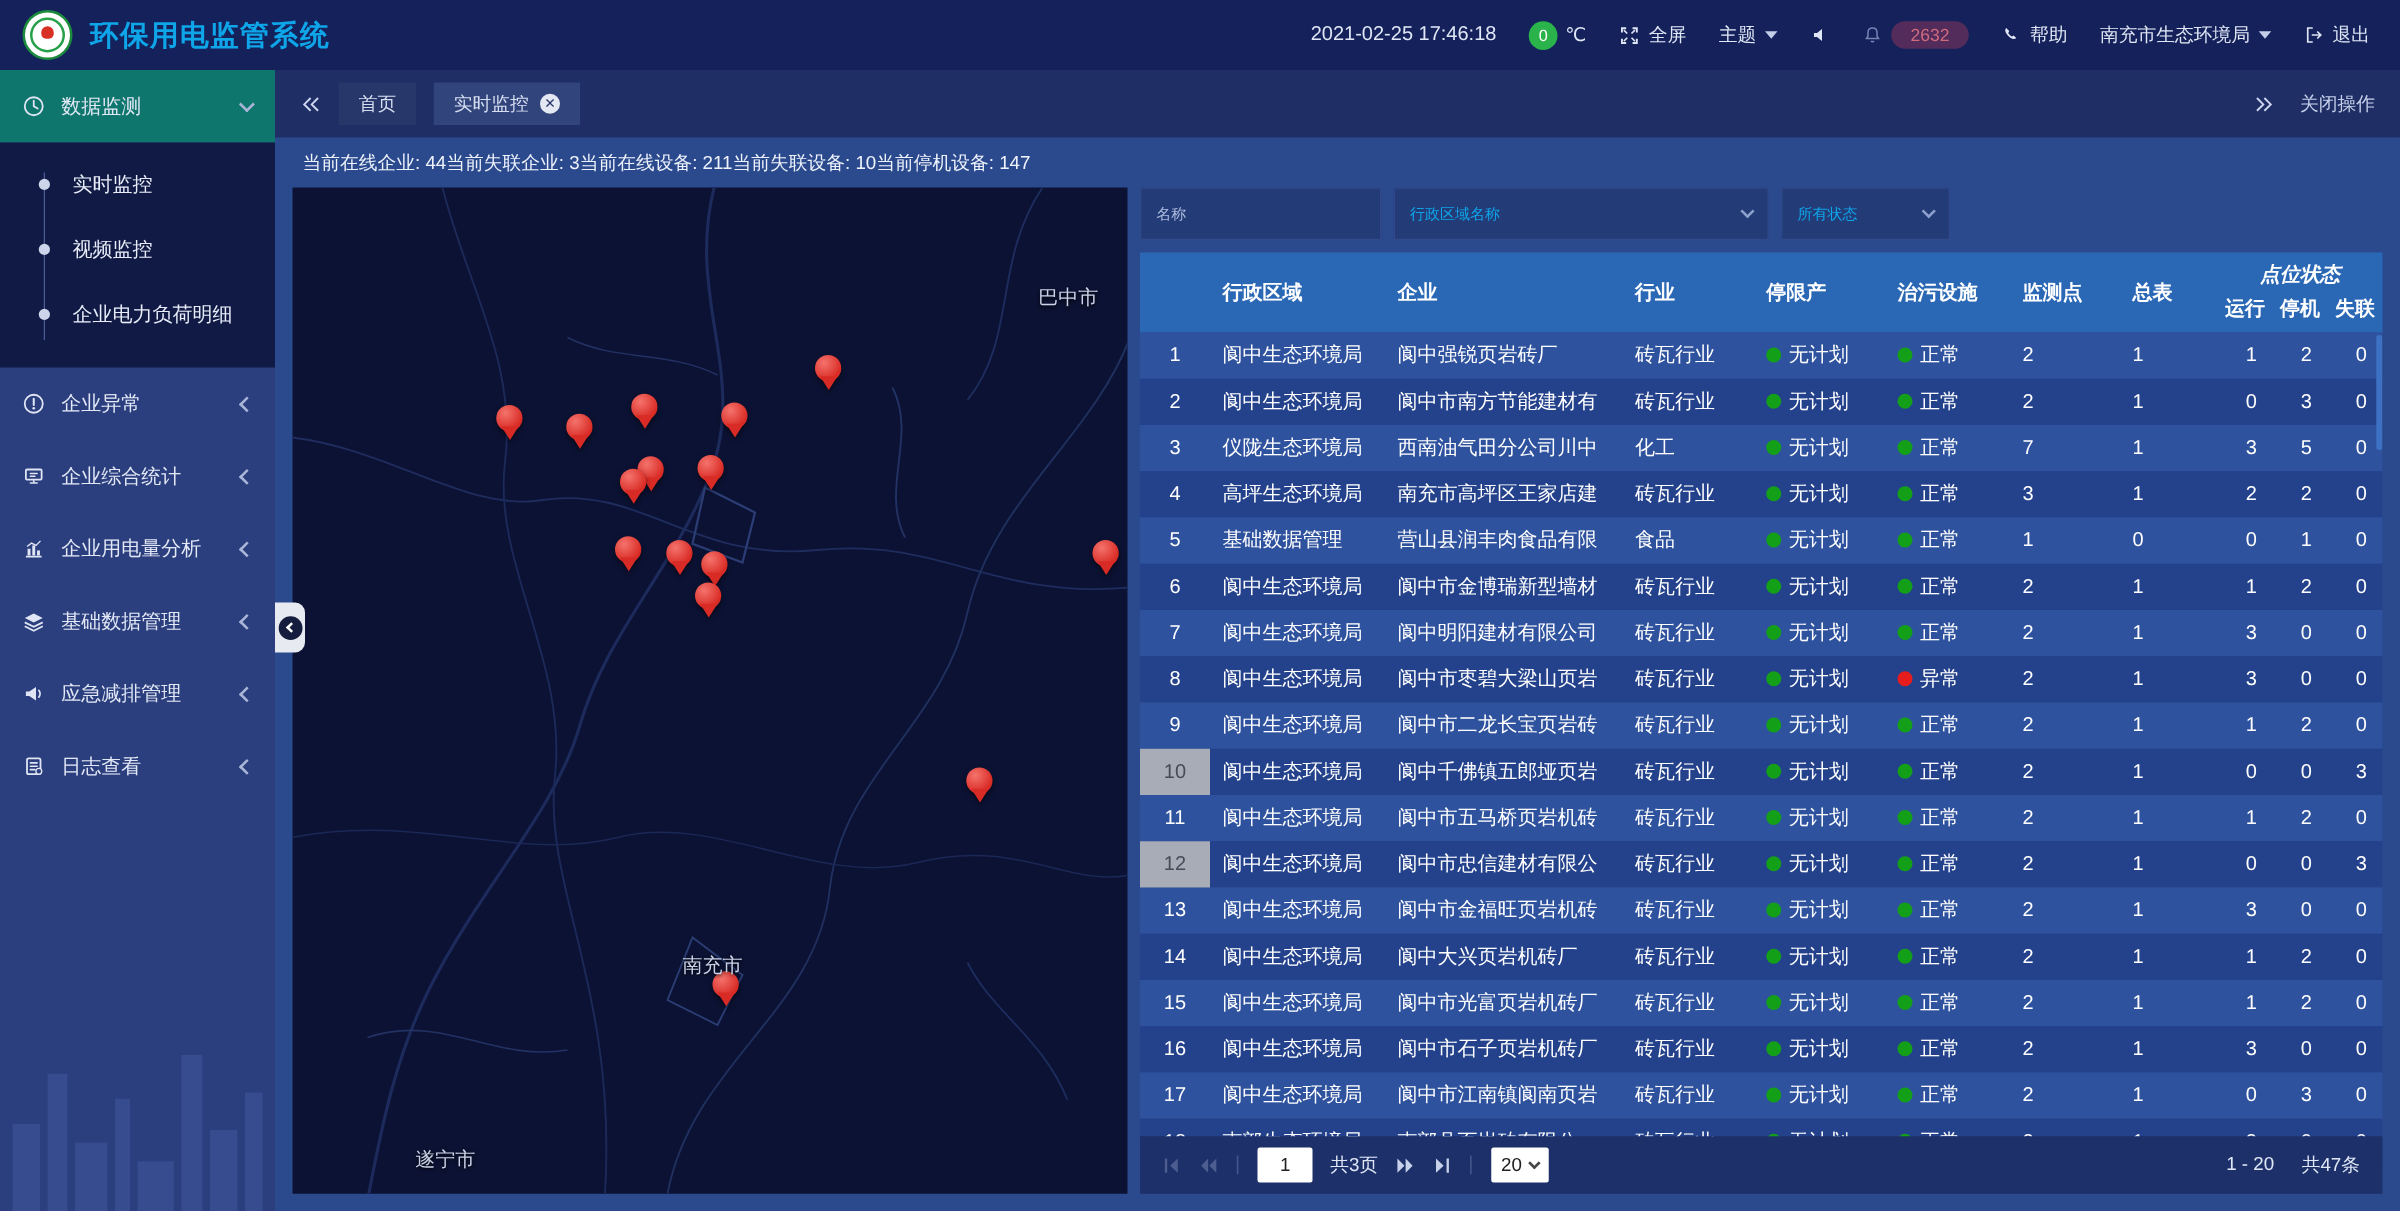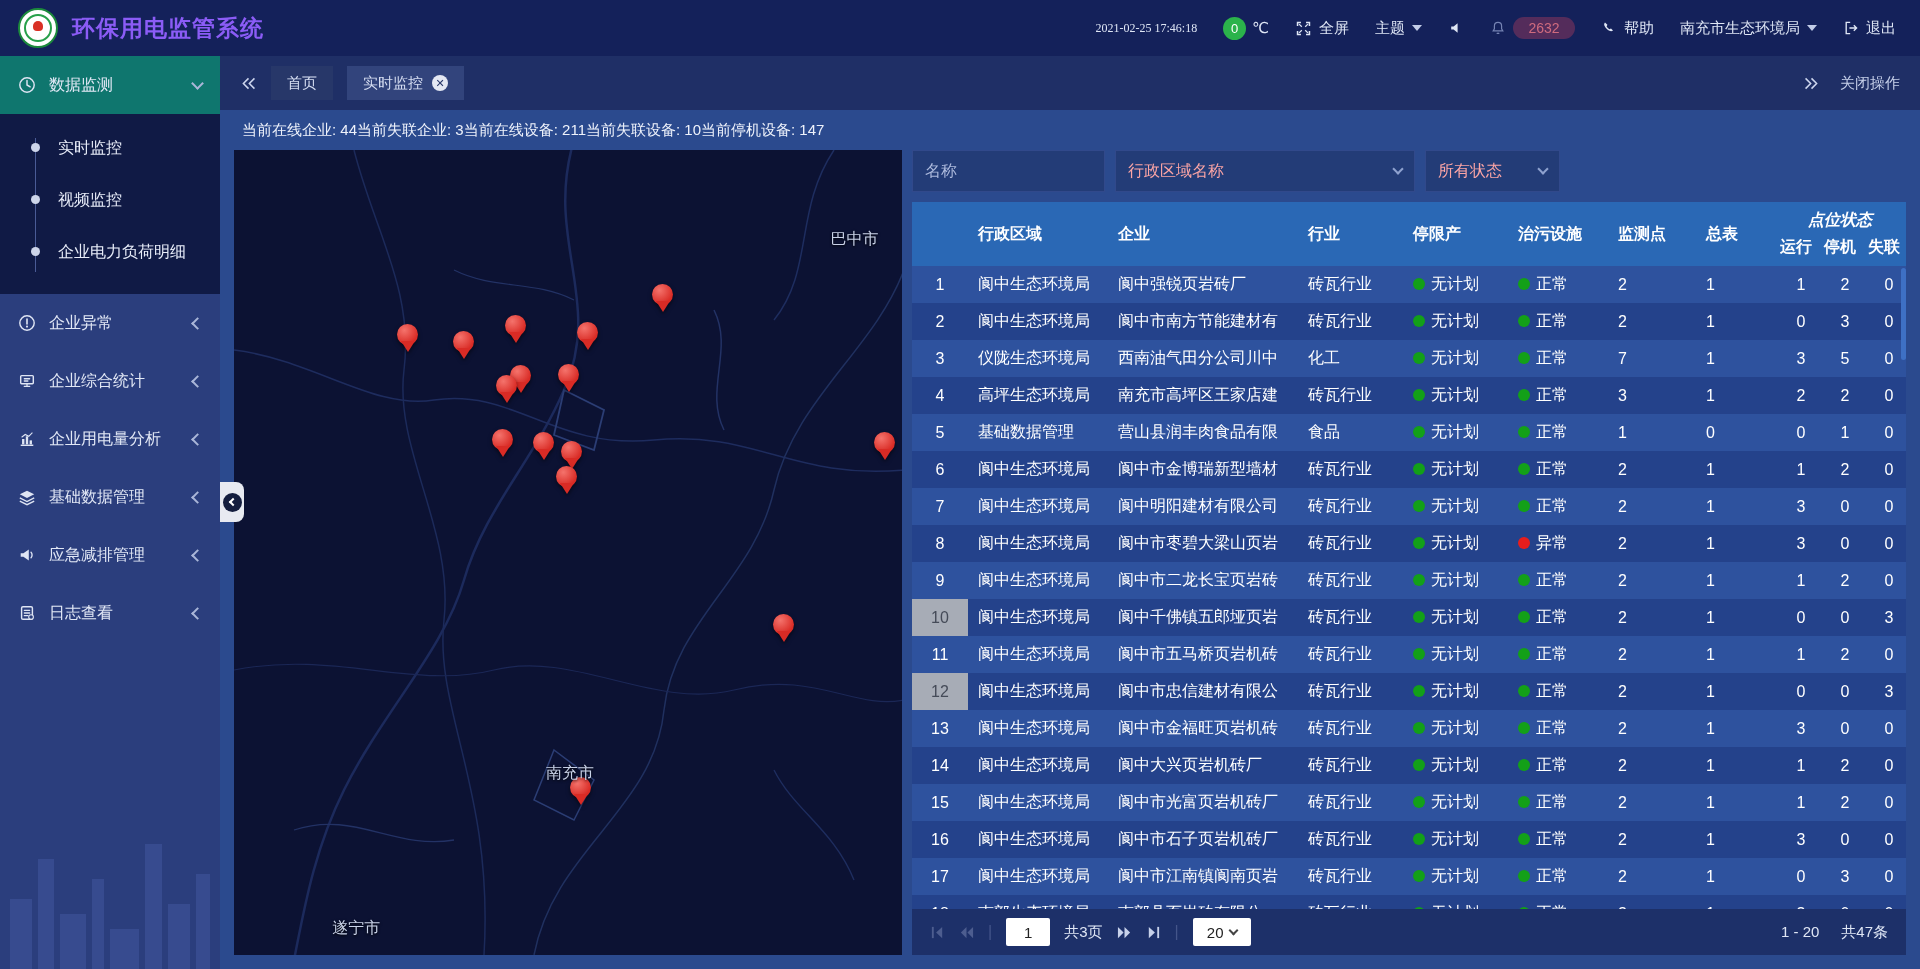--- a/index.html
+++ b/index.html
@@ -5,23 +5,23 @@
   * { margin:0; padding:0; box-sizing:border-box; }
   html,body { width:1920px; height:969px; overflow:hidden; }
   body { font-family:"Liberation Sans","DejaVu Sans",sans-serif; background:#2b4a8e; color:#fff; }
   .app { width:1920px; height:969px; display:flex; flex-direction:column; }
 
   
   .topbar { height:56px; background:#14215a; display:flex; align-items:center; padding:0 24px 0 18px; flex-shrink:0; }
   .logo { width:40px; height:40px; border-radius:50%; background:#fff; border:2px solid #1c8a3c; position:relative; flex-shrink:0; }
   .logo::before { content:''; position:absolute; inset:4px; border:2px solid #27a04a; border-radius:50%; }
   .logo::after { content:''; position:absolute; left:50%; top:30%; width:10px; height:10px; margin-left:-5px; background:#d93025; border-radius:50% 50% 4px 4px; }
-  .app-title { font-size:23px; font-weight:bold; letter-spacing:1px; margin-left:14px; color:#8b5cf6; }
+  .app-title { font-size:23px; font-weight:bold; letter-spacing:1px; margin-left:14px; color:#0ea5e9; }
   .top-right { margin-left:auto; display:flex; align-items:center; gap:26px; font-size:15px; color:#dfe6f5; }
-  .datetime { font-size:12px;font-family:Liberation Serif, serif; }
+  .datetime { font-size:16px; }
   .temp { display:flex; align-items:center; gap:6px; }
   .temp-circle { width:23px; height:23px; border-radius:50%; background:#2bb34b; color:#fff; font-size:13px; display:flex; align-items:center; justify-content:center; }
   .top-item { display:flex; align-items:center; gap:7px; cursor:pointer; }
   .caret-down { width:0; height:0; border-left:5px solid transparent; border-right:5px solid transparent; border-top:6px solid #c3cde8; display:inline-block; }
   .badge-pill { min-width:62px; height:22px; border-radius:11px; background:rgba(189,62,95,.38); color:#cf6b7e; font-size:14px; display:flex; align-items:center; justify-content:center; padding:0 10px; }
   .icn { display:inline-flex; align-items:center; justify-content:center; }
 
   
   .body-row { flex:1; display:flex; min-height:0; }
 
@@ -62,21 +62,21 @@
   .map { width:668px; background:#0c1233; position:relative; overflow:hidden; flex-shrink:0; }
   .map svg.roads { position:absolute; inset:0; width:100%; height:100%; }
   .city-label { position:absolute; transform:translate(-50%,-50%); color:#c9d2e8; font-size:16px; text-shadow:0 1px 3px #000; white-space:nowrap; }
   .pin { position:absolute; width:22px; height:31px; transform:translate(-50%,-100%); filter:drop-shadow(0 2px 2px rgba(0,0,0,.55)); cursor:pointer; }
   .pin .head { width:21px; height:21px; border-radius:50%; background:radial-gradient(circle at 35% 30%, #f4736c, #d92b25 70%); }
   .pin .tail { width:0; height:0; border:7px solid transparent; border-top:11px solid #d92b25; margin:-4px auto 0; }
 
   
   .right-panel { flex:1; min-width:0; display:flex; flex-direction:column; position:relative; }
   .filters { display:flex; gap:10px; height:42px; margin-bottom:10px; flex-shrink:0; }
-  .f-box { background:#233c77; border:1px solid #31498b; color:#fca5a5; font-size:16px; display:flex; align-items:center; padding:0 12px; }
+  .f-box { background:#233c77; border:1px solid #31498b; color:#0ea5e9; font-size:12px; display:flex; align-items:center; padding:0 12px; }
   input.f-box { outline:none; }
   input.f-box::placeholder { color:#aebbde; opacity:1; }
   .f-name { width:193px; }
   .f-region { width:300px; }
   .f-industry { width:190px; }
   .f-status { width:135px; }
   .f-box .f-caret { margin-left:auto; width:8px; height:8px; border-right:2px solid #8fa2cf; border-bottom:2px solid #8fa2cf; transform:rotate(45deg); margin-top:-4px; }
 
   .thead { display:flex; align-items:center; height:64px; background:#2a68b5; font-size:16px; font-weight:bold; color:#ffffff; flex-shrink:0; }
   .th { padding-left:10px; flex-shrink:0; }
@@ -100,21 +100,21 @@
   .dot { display:inline-block; width:12px; height:12px; border-radius:50%; margin-right:6px; vertical-align:-1px; }
   .dot.green { background:#13a018; }
   .dot.red { background:#e71d1d; }
 
   .pagerbar { position:absolute; left:0; right:0; bottom:0; height:46px; background:#1d3069; display:flex; align-items:center; gap:14px; padding:0 18px; font-size:15px; color:#dfe6f5; }
   .pg-ic { display:flex; align-items:center; cursor:pointer; }
   .pg-ic.disabled { color:#4d5d8f; cursor:default; }
   .pg-ic.enabled { color:#c7d1ea; }
   .pg-div { color:#44558a; font-size:16px; }
   .page-input { width:44px; height:28px; background:#fff; color:#222; border:none; text-align:center; font-size:15px; border-radius:2px; }
-  .page-size { width:58px; height:28px; background:#fff; color:#222; border-radius:2px; display:flex; align-items:center; justify-content:center; gap:6px; font-size:15px; cursor:pointer; }
+  .page-size { width:46px; height:28px; background:#fff; color:#222; border-radius:2px; display:flex; align-items:center; justify-content:center; gap:6px; font-size:15px; cursor:pointer; }
   .page-size .f-caret { width:7px; height:7px; border-right:2px solid #444; border-bottom:2px solid #444; transform:rotate(45deg); margin-top:-3px; }
   .pg-right { margin-left:auto; display:flex; gap:22px; }
 </style>
 </head>
 <body>
 
 <div class="app">
 
   <header class="topbar">
     <div class="logo"></div>

